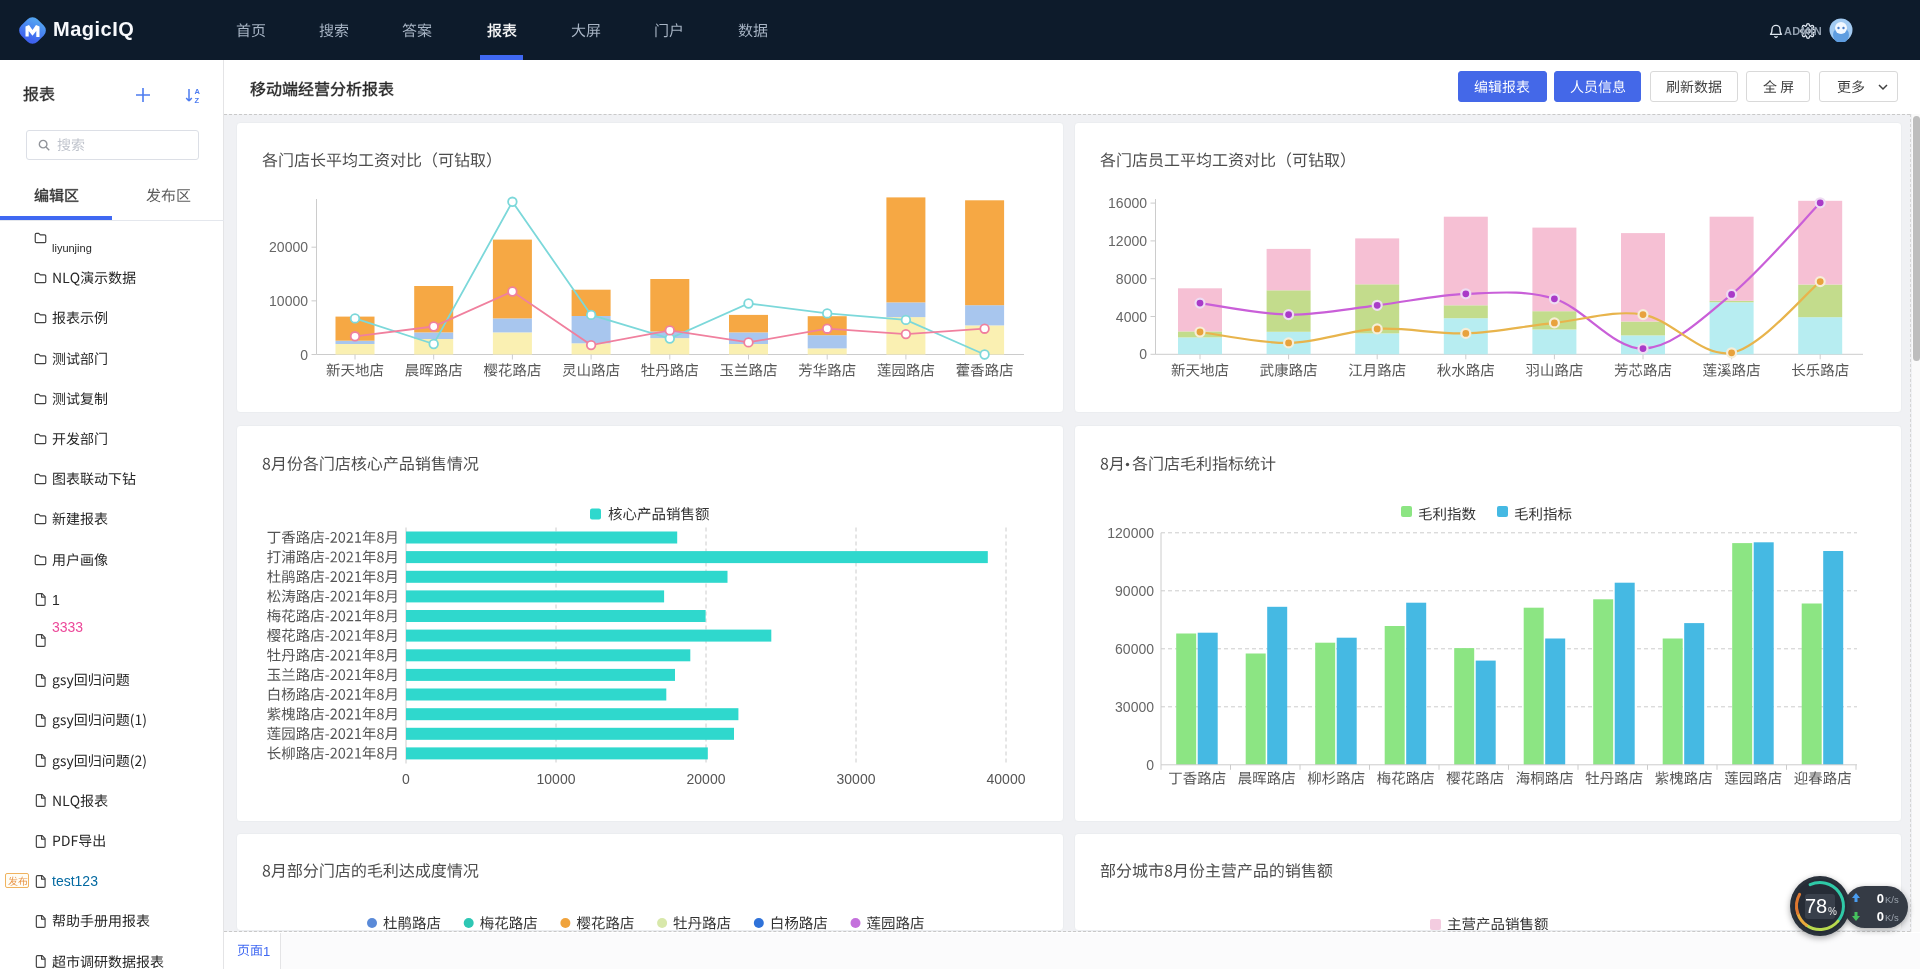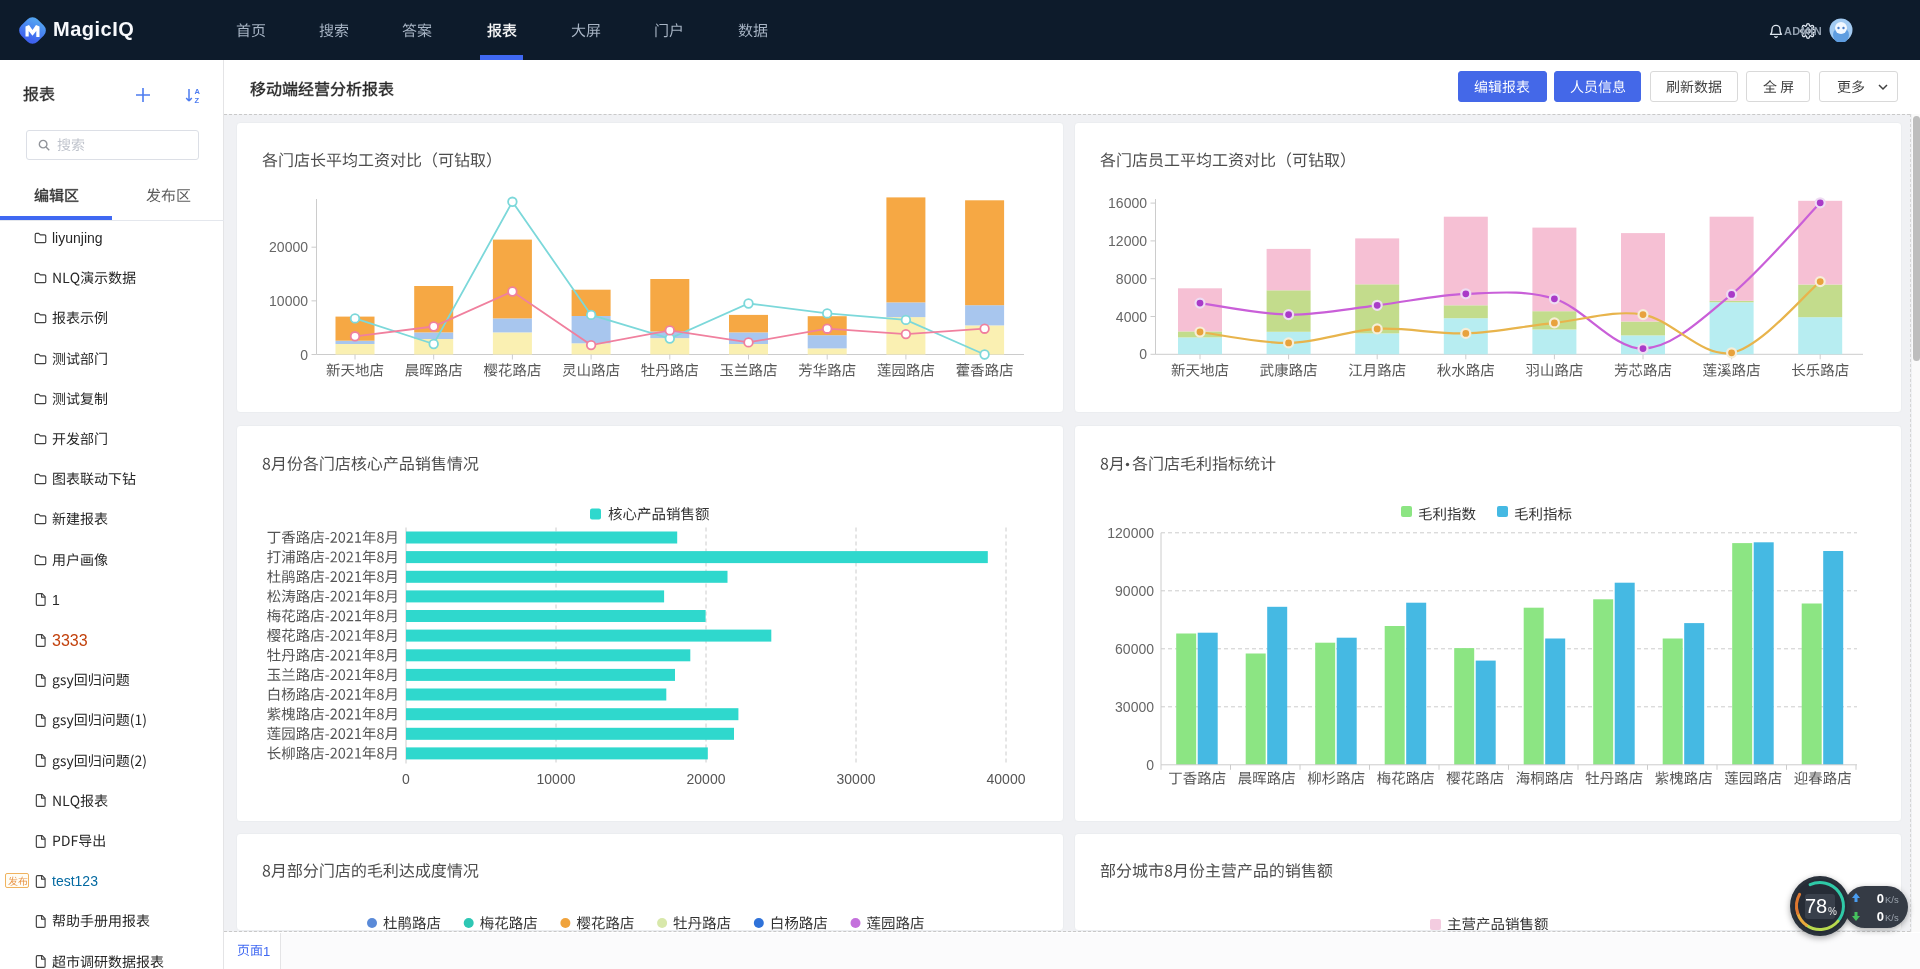--- a/index.html
+++ b/index.html
@@ -295,21 +295,21 @@
       <use href="#q17"></use>
       <use href="#q18" x="1000"></use>
       <use href="#q16" x="2000"></use>
     </g>
   </svg>
 <div class="abs" style="left:0;top:220px;width:224px;height:1px;background:#e4e7ed"></div>
 <div class="abs" style="left:0;top:216px;width:112px;height:4px;background:#3f68f2"></div>
 <svg class="abs" style="left:33px;top:231px" width="15" height="14" viewBox="0 0 24 24" fill="none" stroke="#404040" stroke-width="2" stroke-linejoin="round">
     <path d="M3 6a2 2 0 0 1 2-2h4l2.5 2.5H19a2 2 0 0 1 2 2V18a2 2 0 0 1-2 2H5a2 2 0 0 1-2-2z"></path>
   </svg>
-<div class="abs" style="left:52px;top:230px;font-size:14px;color:#262626">liyunjing</div>
+<div class="abs" style="left:52px;top:242px;font-size:11px;color:#262626">liyunjing</div>
 <svg class="abs" style="left:33px;top:271.2px" width="15" height="14" viewBox="0 0 24 24" fill="none" stroke="#404040" stroke-width="2" stroke-linejoin="round">
     <path d="M3 6a2 2 0 0 1 2-2h4l2.5 2.5H19a2 2 0 0 1 2 2V18a2 2 0 0 1-2 2H5a2 2 0 0 1-2-2z"></path>
   </svg>
 <svg style="position:absolute;left:52px;top:269.2px;overflow:visible" width="86" height="17">
     <g fill="#262626" transform="translate(0 14)scale(0.014 -0.014)">
       <use href="#q19"></use>
       <use href="#q20" x="723"></use>
       <use href="#q21" x="1266"></use>
       <use href="#q22" x="2008"></use>
       <use href="#q23" x="3008"></use>
@@ -398,21 +398,21 @@
   </svg>
 <svg class="abs" style="left:34px;top:592.3px" width="14" height="15" viewBox="0 0 24 24" fill="none" stroke="#404040" stroke-width="2" stroke-linejoin="round">
     <path d="M6 2h8l5 5v13a2 2 0 0 1-2 2H6a2 2 0 0 1-2-2V4a2 2 0 0 1 2-2z"></path>
     <path d="M13 2v6h6"></path>
   </svg>
 <div class="abs" style="left:52px;top:591.8px;font-size:14px;color:#262626">1</div>
 <svg class="abs" style="left:34px;top:632.5px" width="14" height="15" viewBox="0 0 24 24" fill="none" stroke="#404040" stroke-width="2" stroke-linejoin="round">
     <path d="M6 2h8l5 5v13a2 2 0 0 1-2 2H6a2 2 0 0 1-2-2V4a2 2 0 0 1 2-2z"></path>
     <path d="M13 2v6h6"></path>
   </svg>
-<div class="abs" style="left:52px;top:632px;font-size:16px;color:#c2410c">3333</div>
+<div class="abs" style="left:52px;top:619px;font-size:14px;color:#ec4899">3333</div>
 <svg class="abs" style="left:34px;top:672.7px" width="14" height="15" viewBox="0 0 24 24" fill="none" stroke="#404040" stroke-width="2" stroke-linejoin="round">
     <path d="M6 2h8l5 5v13a2 2 0 0 1-2 2H6a2 2 0 0 1-2-2V4a2 2 0 0 1 2-2z"></path>
     <path d="M13 2v6h6"></path>
   </svg>
 <svg style="position:absolute;left:52px;top:671.2px;overflow:visible" width="79" height="17">
     <g fill="#262626" transform="translate(0 14)scale(0.014 -0.014)">
       <use href="#q41"></use>
       <use href="#q42" x="564"></use>
       <use href="#q43" x="1032"></use>
       <use href="#q44" x="1553"></use>

